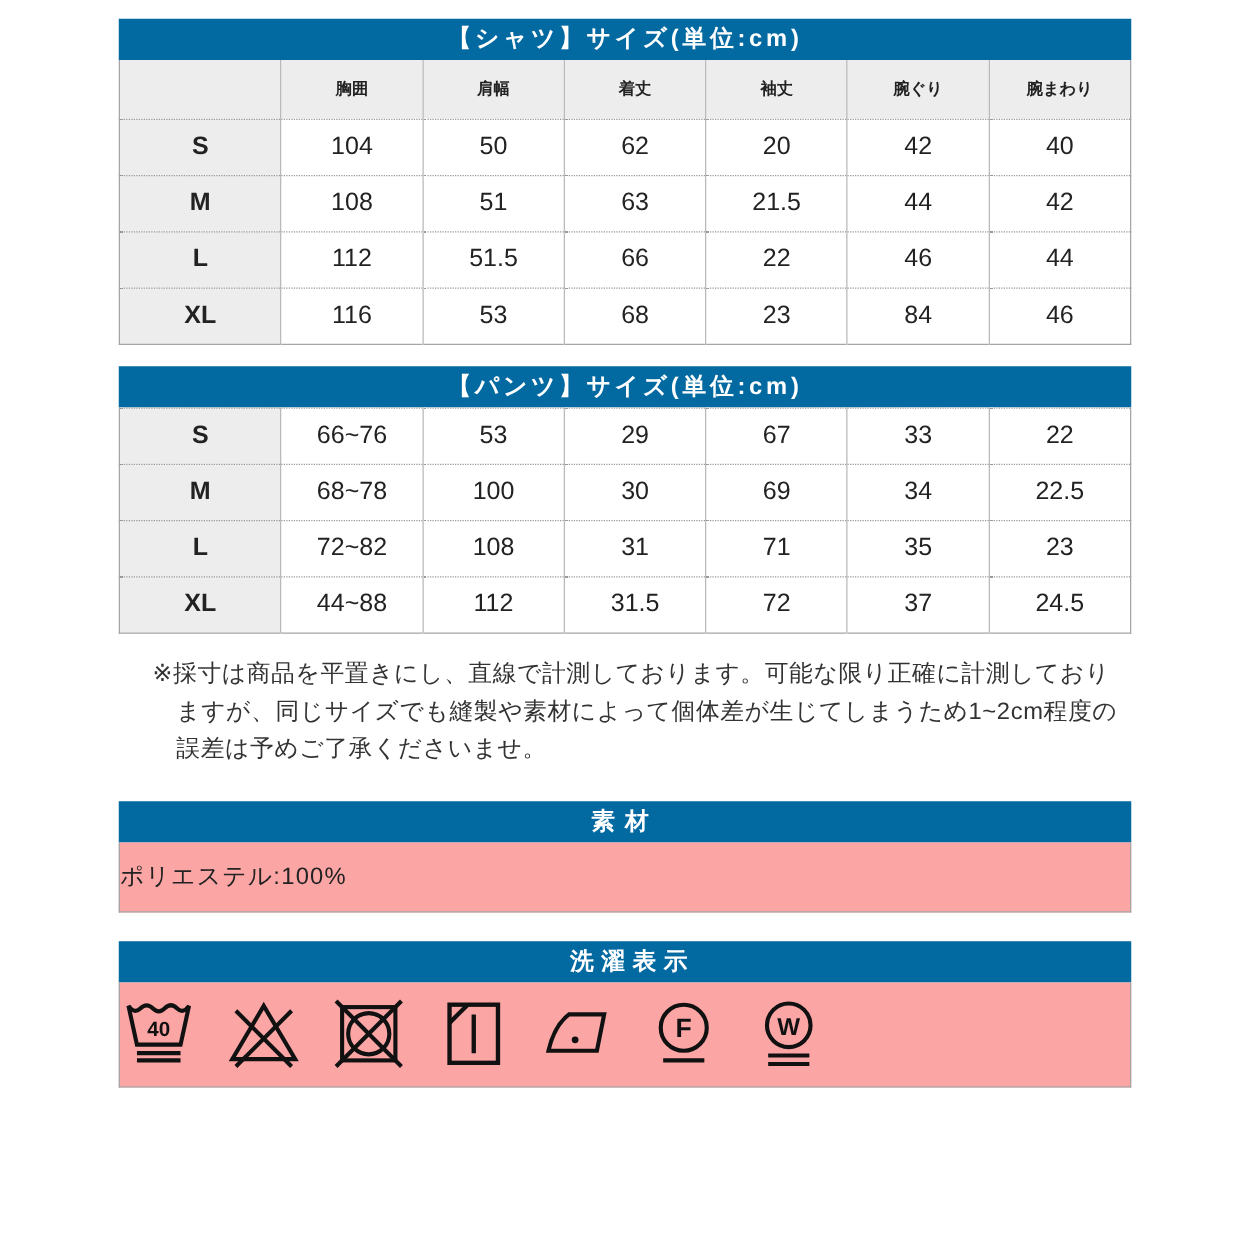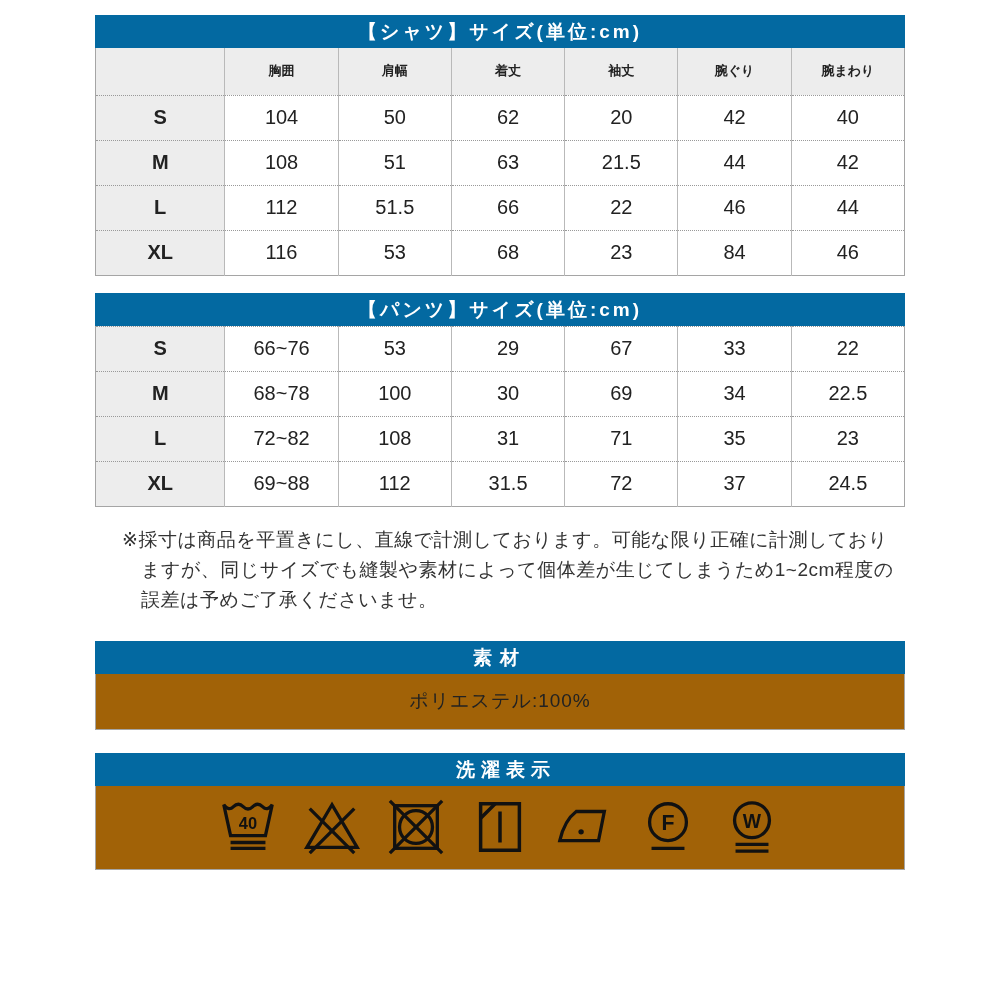--- a/index.html
+++ b/index.html
@@ -45,22 +45,22 @@
   .notes { margin-top:18px; width:810px; }
   .note {
     font-size:19px; line-height:30px; color:#333;
     padding-left:46px; text-indent:-19px;
     margin-bottom:26px;
     letter-spacing:0.5px;
   }
 
   
   .panel-box {
-    border:1px solid #a5a5a5; border-top:none; background:#a16207;
-    display:flex; align-items:center; justify-content:center;
+    border:1px solid #a5a5a5; border-top:none; background:#fca5a5;
+    display:flex; align-items:center; justify-content:flex-start;
   }
   .material-box { height:56px; font-size:19px; letter-spacing:1px; }
   .laundry-box { height:84px; gap:22px; }
   .laundry-box svg { display:block; }
   .mt-material { margin-top:12px; }
   .mt-laundry  { margin-top:23px; }
 
   .icon { width:62px; height:62px; }
 </style>
 </head>
@@ -164,21 +164,21 @@
       <th>L</th>
       <td>72~82</td>
       <td>108</td>
       <td>31</td>
       <td>71</td>
       <td>35</td>
       <td>23</td>
     </tr>
     <tr class="data">
       <th>XL</th>
-      <td>69~88</td>
+      <td>44~88</td>
       <td>112</td>
       <td>31.5</td>
       <td>72</td>
       <td>37</td>
       <td>24.5</td>
     </tr>
   </tbody>
     </table>
 
   <div class="notes">

